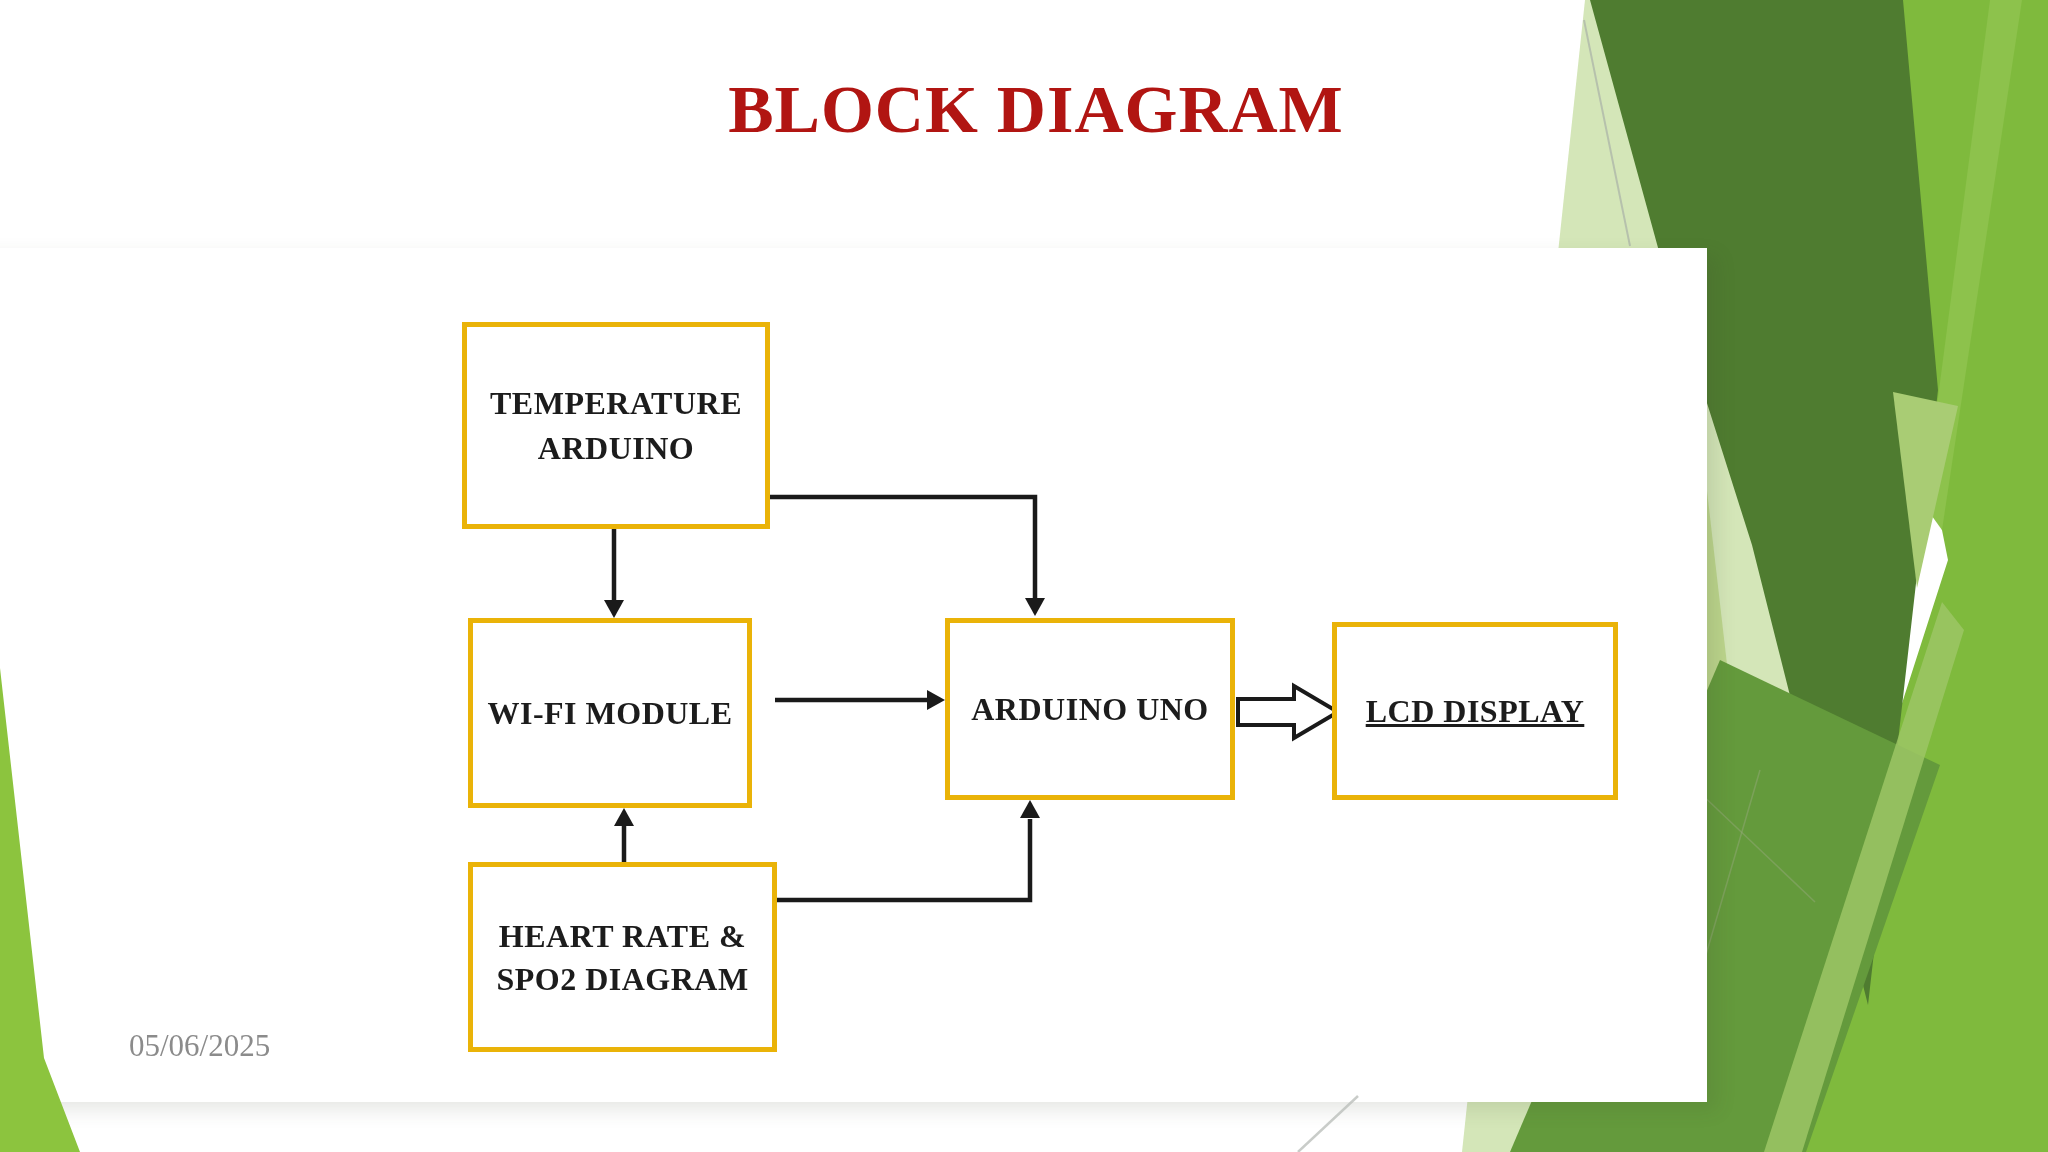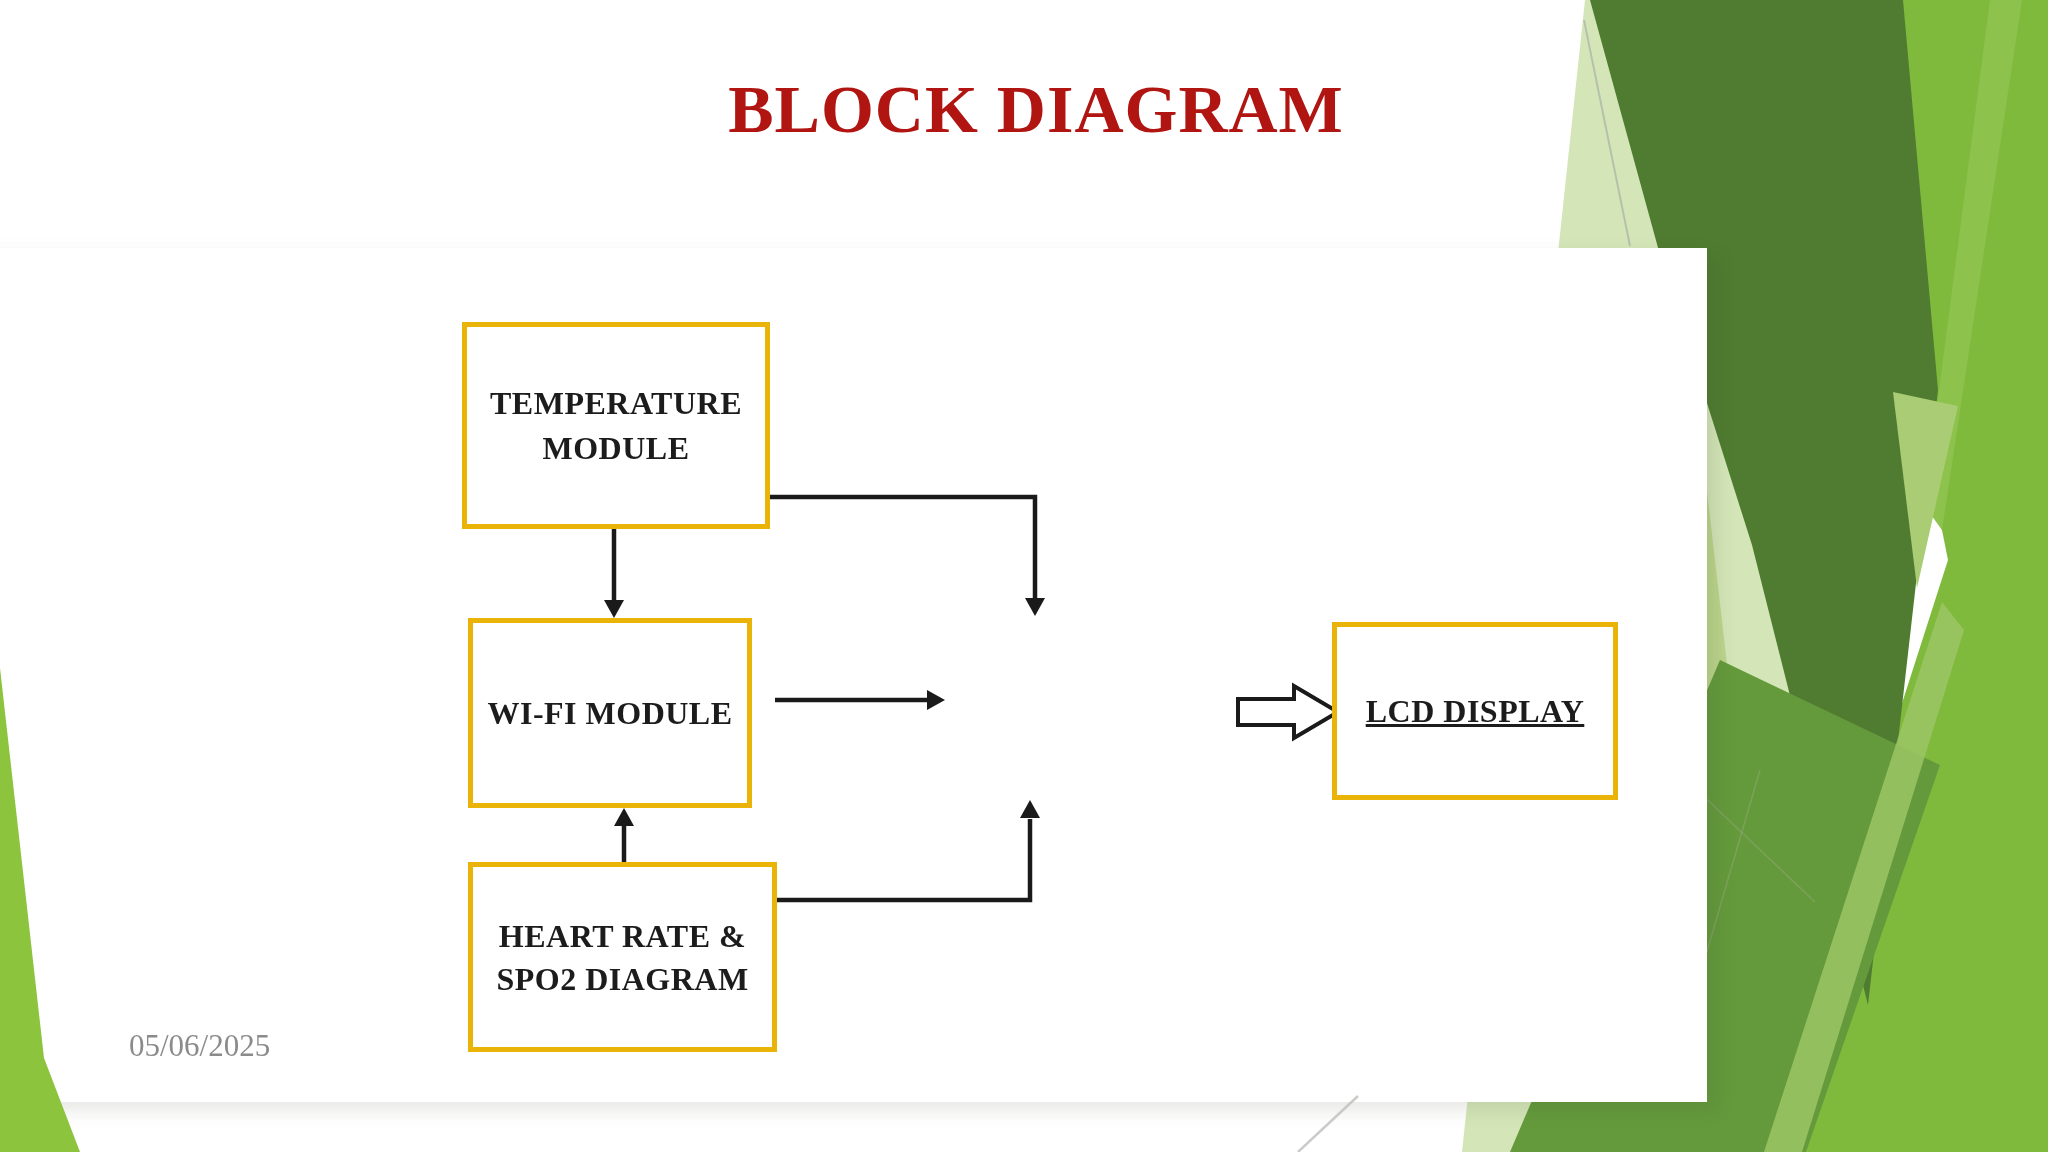--- a/index.html
+++ b/index.html
@@ -76,30 +76,33 @@
     </g>
 
     <path d="M1238,699 L1294,699 L1294,686 L1338,712 L1294,738 L1294,725 L1238,725 Z" fill="#ffffff" stroke="#1a1a1a" stroke-width="4" stroke-linejoin="miter"></path>
   </svg>
 
   <div class="title">BLOCK DIAGRAM</div>
   <div class="date">05/06/2025</div>
 
   <div class="block b-temp">
     <span>TEMPERATURE</span>
-    <span>MODULE</span>
+    <span>ARDUINO</span>
   </div>
 
   <div class="block b-wifi">
     <span>WI-FI MODULE</span>
   </div>
 
   <div class="block b-heart">
     <span>HEART RATE &amp;</span>
     <span>SPO2 DIAGRAM</span>
   </div>
 
+  <div class="block b-arduino">
+    <span>ARDUINO UNO</span>
+  </div>
 
   <div class="block b-lcd">
     <span>LCD DISPLAY</span>
   </div>
 
 </div>
 
 </body></html>

